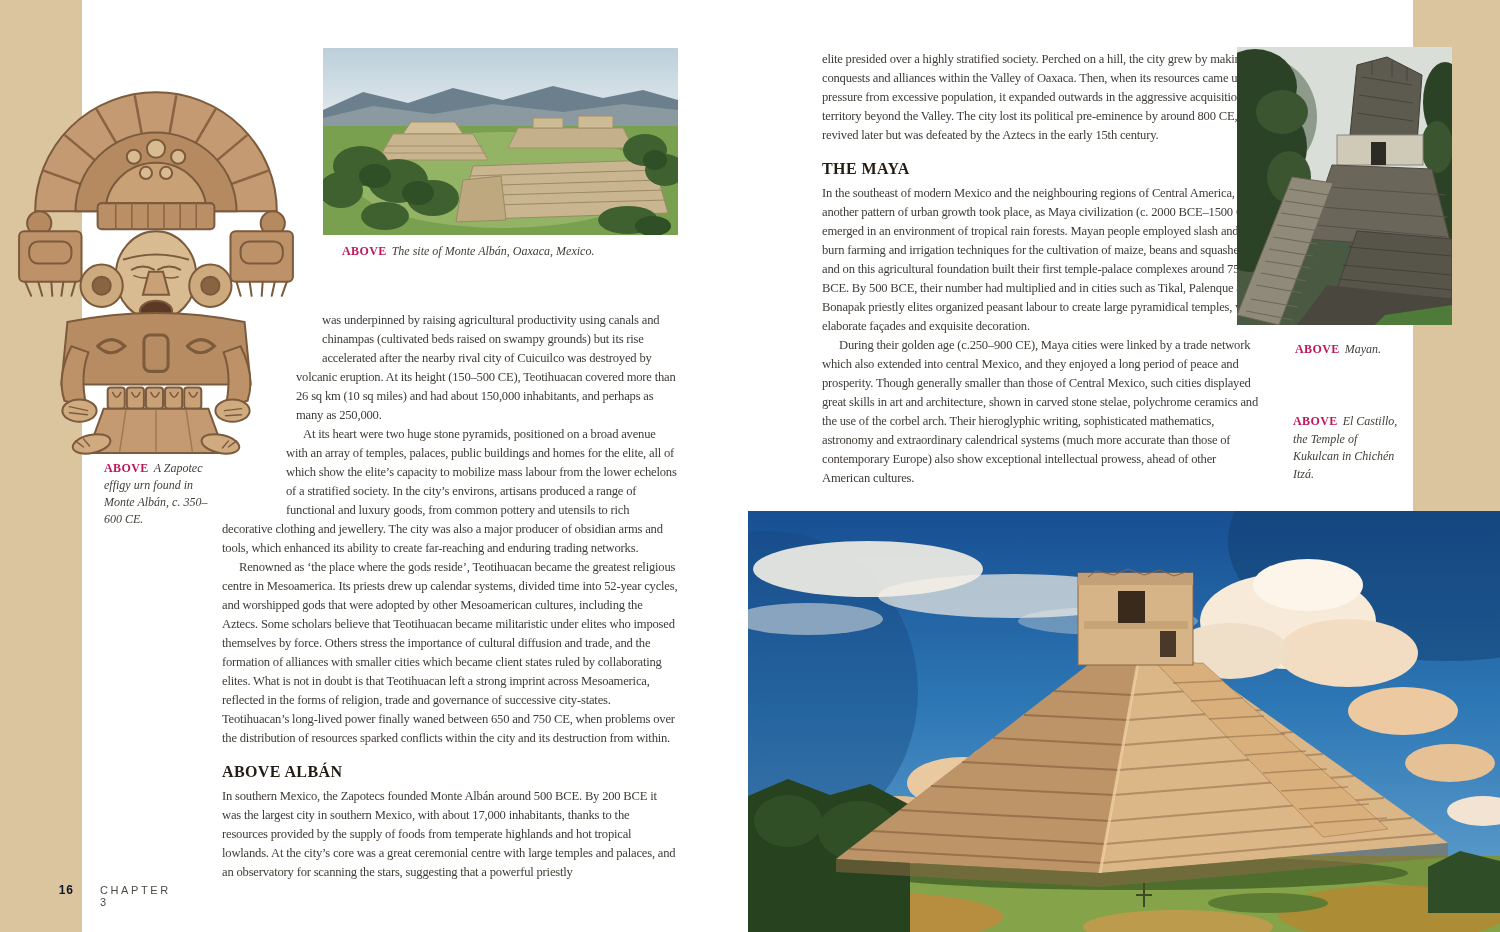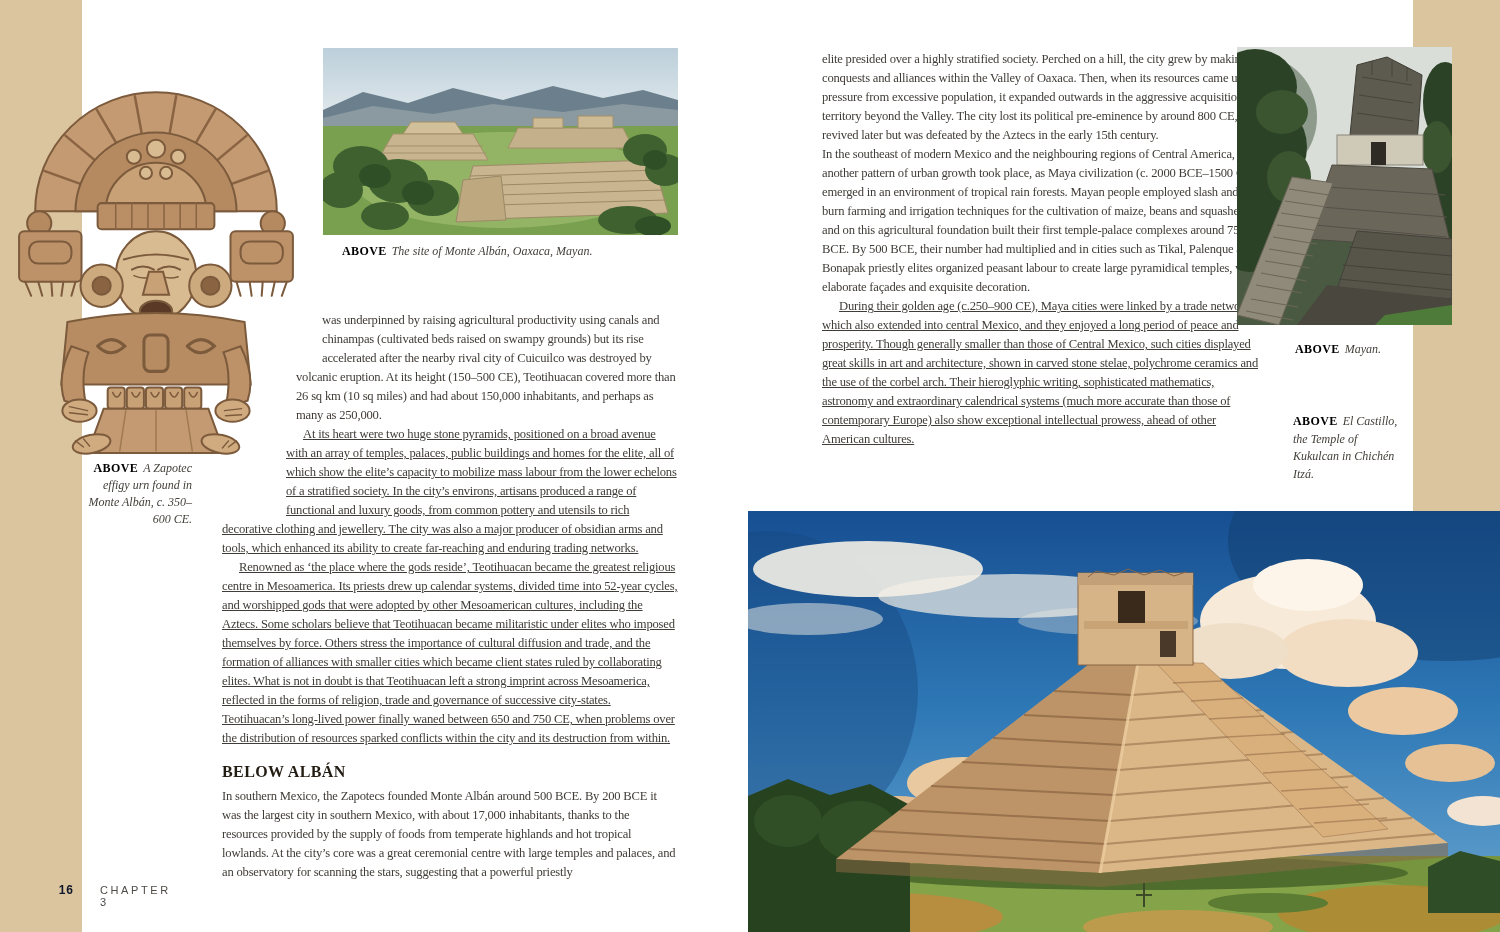--- a/index.html
+++ b/index.html
@@ -7,33 +7,33 @@
           font-family:"Liberation Serif", serif;}
   .strip{position:absolute;top:0;bottom:0;width:82px;background:#dbc59e;}
   .strip.left{left:0;}
   .strip.right{left:1413px;width:87px;}
   .gapline{position:absolute;top:0;bottom:0;width:9px;background:#ffffff;}
   .gapline.left{left:82px;}
   .gapline.right{left:1404px;}
 
   .bodycol{position:absolute;color:#403c37;font-size:12.6px;line-height:19px;letter-spacing:-0.2px;}
   .bodycol p{margin:0;}
-  p.indent{text-indent:17px;text-decoration:underline;}
+  p.indent{text-indent:17px;}
   .leftcol{left:222px;top:287px;width:456px;margin-top:24px;}
   .rightcol{left:822px;top:50px;width:437px;}
   .floatspacer{float:left;clear:left;}
   .f1{width:100px;height:57px;}
   .f2{width:74px;height:57px;}
   .f3{width:64px;height:78px;}
   h2.secthead{font-size:16px;font-weight:bold;color:#231c13;letter-spacing:.4px;margin:14px 0 5px 0;line-height:20px;}
 
   .caption{font-size:12px;line-height:17px;color:#44403a;}
-  .caption .lbl{font-weight:bold;font-style:normal;color:#000000;letter-spacing:.4px;margin-right:5px;}
+  .caption .lbl{font-weight:bold;font-style:normal;color:#be185d;letter-spacing:.4px;margin-right:5px;}
   .caption .txt{font-style:italic;}
-  .cap-statue{position:absolute;left:76px;top:460px;width:116px;text-align:right;}
+  .cap-statue{position:absolute;left:104px;top:460px;width:116px;text-align:left;}
   .cap-monte{position:absolute;left:342px;top:243px;width:340px;}
   .cap-tikal{position:absolute;left:1295px;top:341px;width:150px;}
   .cap-castillo{position:absolute;left:1293px;top:413px;width:110px;line-height:17.5px;}
 
   .photo{position:absolute;display:block;}
   .ph-monte{left:323px;top:48px;width:355px;height:187px;}
   .ph-tikal{left:1237px;top:47px;width:215px;height:278px;}
   .ph-castillo{left:748px;top:511px;width:752px;height:421px;}
   .ph-statue{left:5px;top:52px;width:302px;height:403px;}
   .photo svg{display:block;width:100%;height:100%;}
@@ -158,36 +158,37 @@
       <g fill="#2f4f26">
         <ellipse cx="52" cy="128" rx="16" ry="12"></ellipse>
           <ellipse cx="95" cy="145" rx="16" ry="12"></ellipse>
         <ellipse cx="332" cy="112" rx="12" ry="10"></ellipse>
           <ellipse cx="330" cy="178" rx="18" ry="10"></ellipse>
       </g>
     </svg>
   </div>
 
   <div class="caption cap-monte">
-    <span class="lbl">ABOVE</span><span class="txt">The site of Monte Albán, Oaxaca, Mayan.</span>
+    <span class="lbl">ABOVE</span><span class="txt">The site of Monte Albán, Oaxaca, Mexico.</span>
   </div>
 
   <div class="bodycol leftcol">
     <div class="floatspacer f1"></div>
     <div class="floatspacer f2"></div>
     <div class="floatspacer f3"></div>
     <p>was underpinned by raising agricultural productivity using canals and chinampas (cultivated beds raised on swampy grounds) but its rise accelerated after the nearby rival city of Cuicuilco was destroyed by volcanic eruption. At its height (150–500 CE), Teotihuacan covered more than 26 sq km (10 sq miles) and had about 150,000 inhabitants, and perhaps as many as 250,000.</p>
     <p class="indent">At its heart were two huge stone pyramids, positioned on a broad avenue with an array of temples, palaces, public buildings and homes for the elite, all of which show the elite’s capacity to mobilize mass labour from the lower echelons of a stratified society. In the city’s environs, artisans produced a range of functional and luxury goods, from common pottery and utensils to rich decorative clothing and jewellery. The city was also a major producer of obsidian arms and tools, which enhanced its ability to create far-reaching and enduring trading networks.</p>
     <p class="indent">Renowned as ‘the place where the gods reside’, Teotihuacan became the greatest religious centre in Mesoamerica. Its priests drew up calendar systems, divided time into 52-year cycles, and worshipped gods that were adopted by other Mesoamerican cultures, including the Aztecs. Some scholars believe that Teotihuacan became militaristic under elites who imposed themselves by force. Others stress the importance of cultural diffusion and trade, and the formation of alliances with smaller cities which became client states ruled by collaborating elites. What is not in doubt is that Teotihuacan left a strong imprint across Mesoamerica, reflected in the forms of religion, trade and governance of successive city-states. Teotihuacan’s long-lived power finally waned between 650 and 750 CE, when problems over the distribution of resources sparked conflicts within the city and its destruction from within.</p>
-    <h2 class="secthead">BELOW ALBÁN</h2>
+    <h2 class="secthead">ABOVE ALBÁN</h2>
     <p>In southern Mexico, the Zapotecs founded Monte Albán around 500 BCE. By 200 BCE it was the largest city in southern Mexico, with about 17,000 inhabitants, thanks to the resources provided by the supply of foods from temperate highlands and hot tropical lowlands. At the city’s core was a great ceremonial centre with large temples and palaces, and an observatory for scanning the stars, suggesting that a powerful priestly</p>
   </div>
 
   <div class="bodycol rightcol">
     <p>elite presided over a highly stratified society. Perched on a hill, the city grew by making conquests and alliances within the Valley of Oaxaca. Then, when its resources came under pressure from excessive population, it expanded outwards in the aggressive acquisition of territory beyond the Valley. The city lost its political pre-eminence by around 800 CE, revived later but was defeated by the Aztecs in the early 15th century.</p>
+    <h2 class="secthead">THE MAYA</h2>
     <p>In the southeast of modern Mexico and the neighbouring regions of Central America, another pattern of urban growth took place, as Maya civilization (c. 2000 BCE–1500 CE) emerged in an environment of tropical rain forests. Mayan people employed slash and burn farming and irrigation techniques for the cultivation of maize, beans and squashes, and on this agricultural foundation built their first temple-palace complexes around 750 BCE. By 500 BCE, their number had multiplied and in cities such as Tikal, Palenque and Bonapak priestly elites organized peasant labour to create large pyramidical temples, with elaborate façades and exquisite decoration.</p>
     <p class="indent">During their golden age (c.250–900 CE), Maya cities were linked by a trade network which also extended into central Mexico, and they enjoyed a long period of peace and prosperity. Though generally smaller than those of Central Mexico, such cities displayed great skills in art and architecture, shown in carved stone stelae, polychrome ceramics and the use of the corbel arch. Their hieroglyphic writing, sophisticated mathematics, astronomy and extraordinary calendrical systems (much more accurate than those of contemporary Europe) also show exceptional intellectual prowess, ahead of other American cultures.</p>
   </div>
 
   <div class="photo ph-tikal">
     <svg viewBox="0 0 215 278" preserveAspectRatio="none">
       <rect x="0" y="0" width="215" height="170" fill="#d9ded9"></rect>
       <rect x="0" y="160" width="215" height="118" fill="#4a5a42"></rect>
       <ellipse cx="25" cy="70" rx="55" ry="60" fill="#50644c" opacity=".55"></ellipse>
       <g fill="#2c4226">

